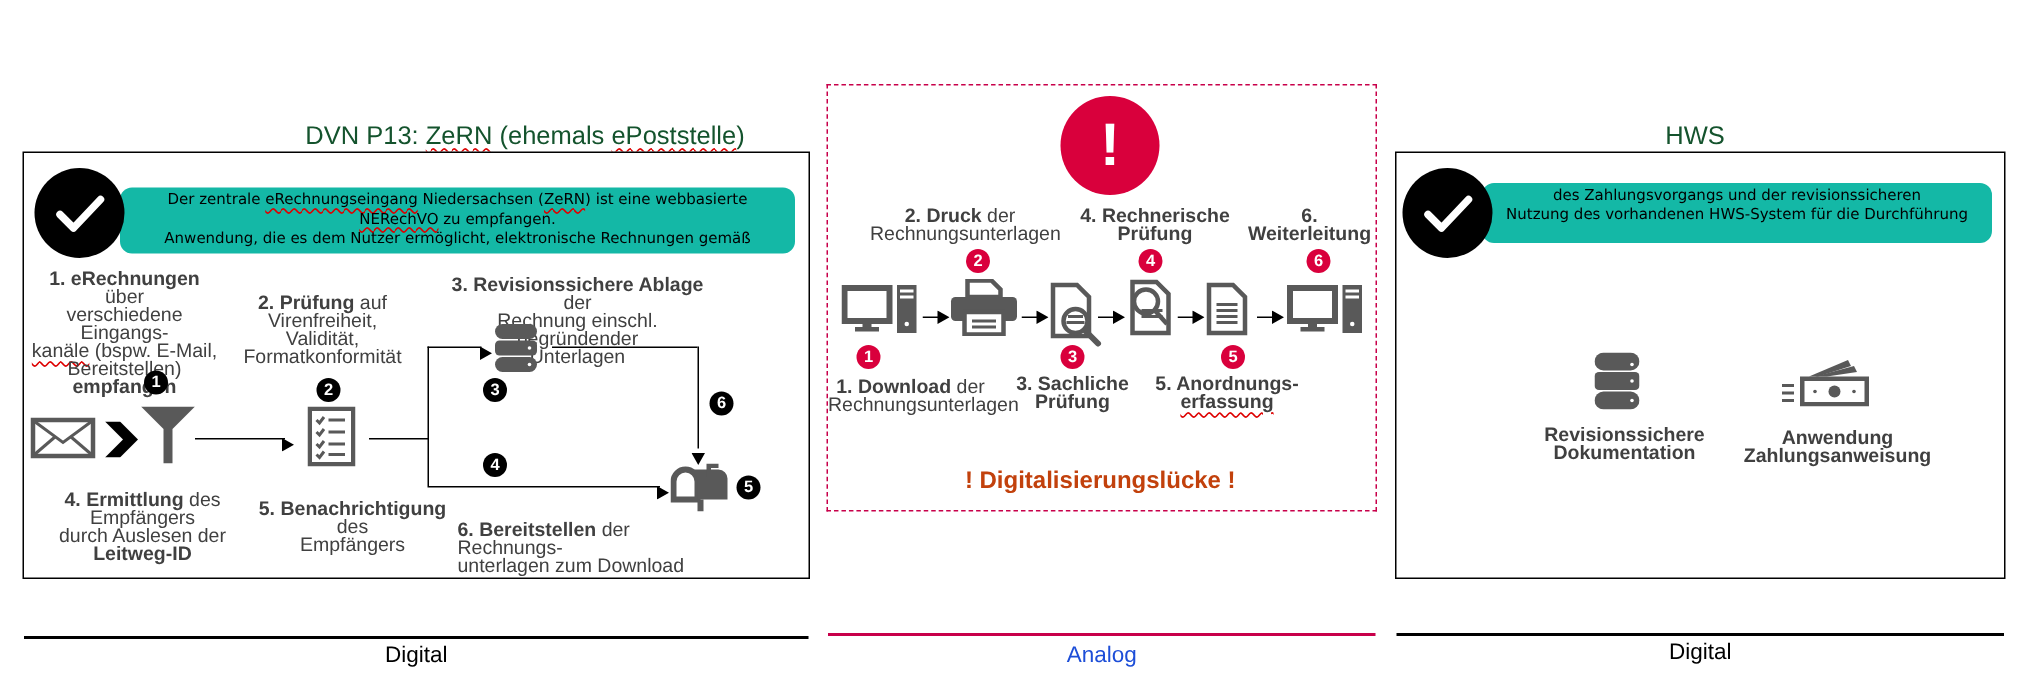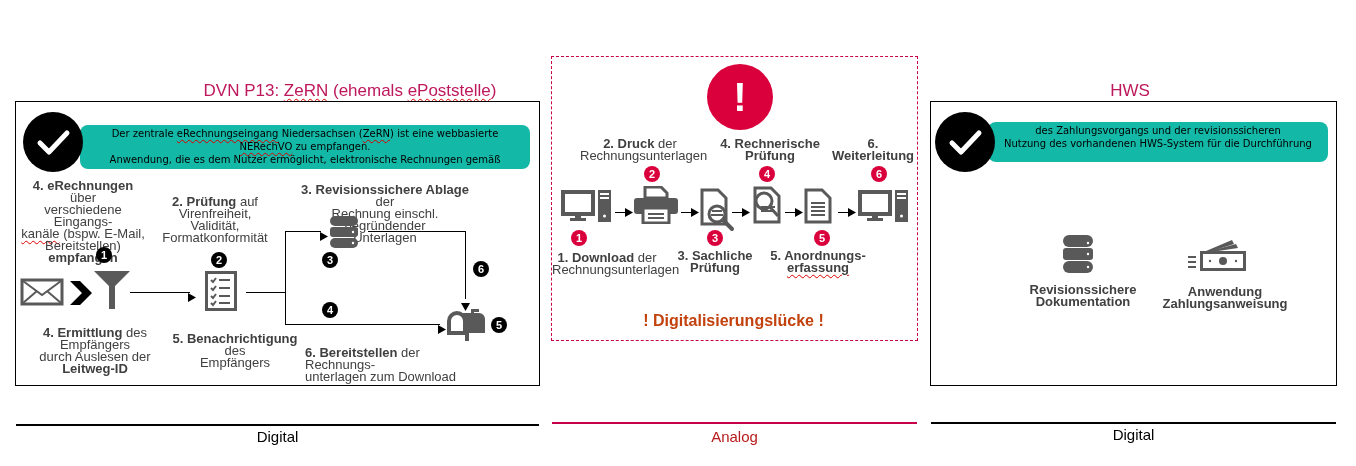--- a/index.html
+++ b/index.html
@@ -1,18 +1,18 @@
 <!DOCTYPE html>
 <html><head>
 <meta charset="utf-8">
 <style>
   html,body{margin:0;padding:0;background:#fff;}
   body{width:1356px;height:466px;position:relative;overflow:hidden;font-family:"Liberation Sans",sans-serif;color:#404040;}
   .abs{position:absolute;}
-  .sec-title{font-size:17px;color:#be185d;text-align:center;}
+  .sec-title{font-size:17px;color:#14532d;text-align:center;}
   .u-wavy{text-decoration:underline wavy #d00;text-decoration-thickness:1px;text-underline-offset:2px;}
   .panel{border:1px solid #000;background:#fff;}
   .banner{background:#14b8a6;border-radius:8px;font-size:10px;color:#000;text-align:center;line-height:13px;font-family:"DejaVu Sans",sans-serif;}
   .check{border-radius:50%;background:#000;}
   .lbl{font-size:13px;color:#404040;text-align:center;line-height:12px;}
   .lbl b{color:#404040;}
   .num{width:16px;height:16px;border-radius:50%;background:#000;color:#fff;font-weight:bold;font-size:11px;text-align:center;line-height:16px;}
   .rnum{width:16px;height:16px;border-radius:50%;background:#d9003c;color:#fff;font-weight:bold;font-size:11px;text-align:center;line-height:16px;}
   .line{background:#000;}
   .foot{font-size:15px;text-align:center;}
@@ -31,21 +31,21 @@
   <div><span class="u-wavy">NERechVO</span><span> zu empfangen.</span></div>
   <div>Anwendung, die es dem Nutzer ermöglicht, elektronische Rechnungen gemäß</div>
 </div>
 <div class="abs check" style="left:23px;top:112px;width:60px;height:60px;">
   <svg width="60" height="60" viewBox="0 0 60 60">
       <polyline points="17,31 26,40 44,21" fill="none" stroke="#fff" stroke-width="5" stroke-linecap="round" stroke-linejoin="round"></polyline>
     </svg>
 </div>
 
 <div class="abs lbl" style="left:18px;top:180px;width:130px;">
-  <b>4. eRechnungen</b><span> über</span><br>
+  <b>1. eRechnungen</b><span> über</span><br>
   <span>verschiedene Eingangs-</span><br>
   <span class="u-wavy">kanäle</span><span> (bspw. E-Mail,</span><br>
   <span>Bereitstellen) </span><b>empfangen</b>
 </div>
 <div class="abs lbl" style="left:150px;top:196px;width:130px;">
   <b>2. Prüfung</b><span> auf Virenfreiheit,</span><br>
   <span>Validität, Formatkonformität</span>
 </div>
 <div class="abs lbl" style="left:300px;top:184px;width:170px;">
   <b>3. Revisionssichere Ablage</b><span> der</span><br>
@@ -313,16 +313,16 @@
     </svg>
 </div>
 <div class="abs lbl" style="left:1150px;top:286px;width:150px;">
   <b>Anwendung Zahlungsanweisung</b>
 </div>
 
 <div class="abs" style="left:16px;top:424px;width:523px;height:2px;background:#000;"></div>
 <div class="abs foot" style="left:16px;top:428px;width:523px;color:#000;">Digital</div>
 
 <div class="abs" style="left:552px;top:422px;width:365px;height:2px;background:#c8004a;"></div>
-<div class="abs foot" style="left:552px;top:428px;width:365px;color:#b91c1c;">Analog</div>
+<div class="abs foot" style="left:552px;top:428px;width:365px;color:#1d4ed8;">Analog</div>
 
 <div class="abs" style="left:931px;top:422px;width:405px;height:2px;background:#000;"></div>
 <div class="abs foot" style="left:931px;top:426px;width:405px;color:#000;">Digital</div>
 
 </body></html>

